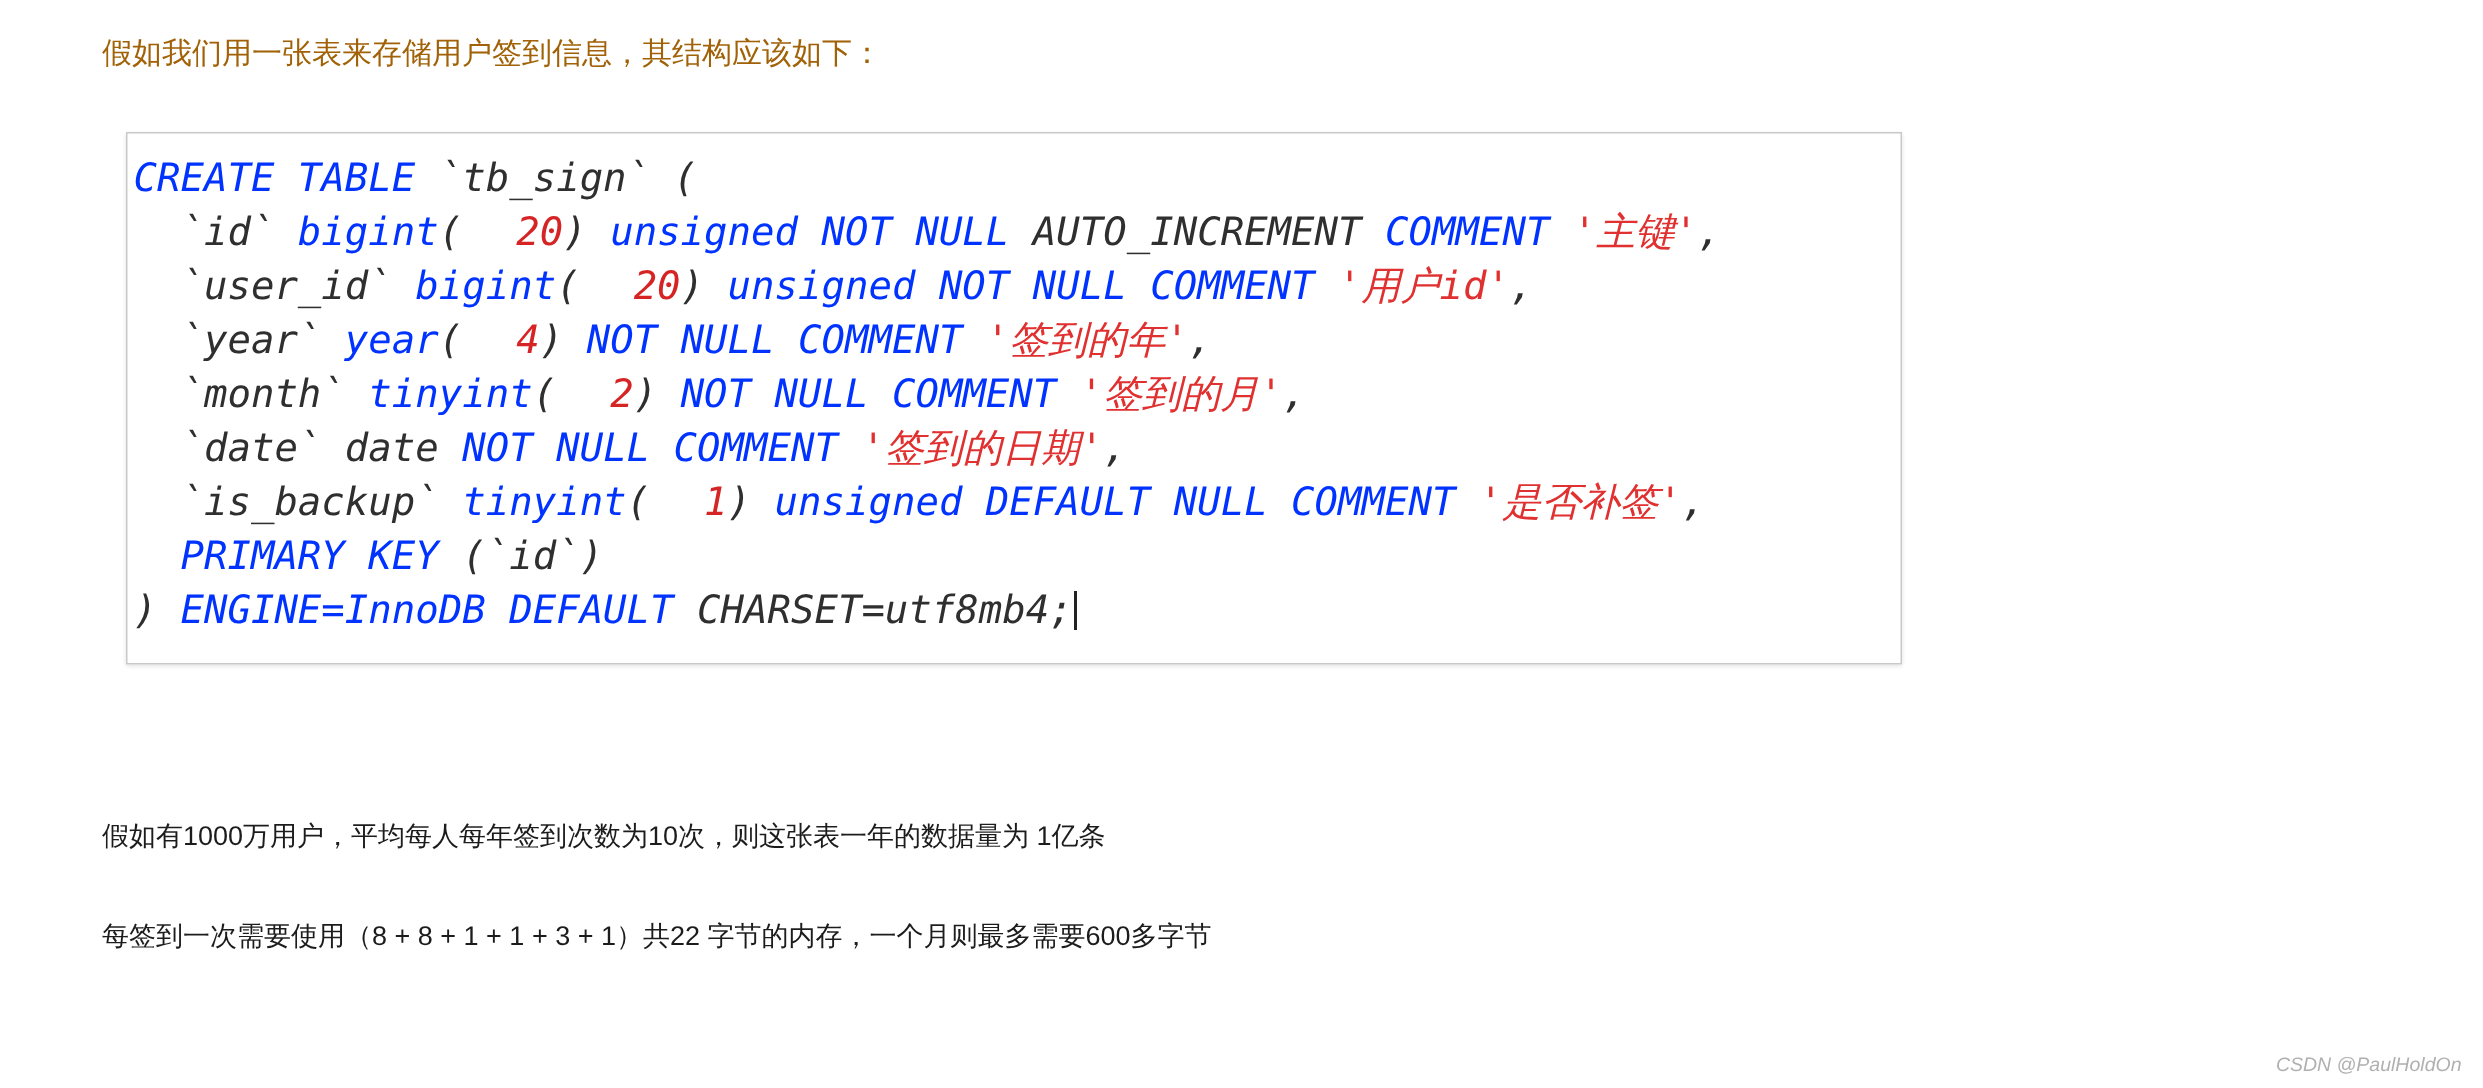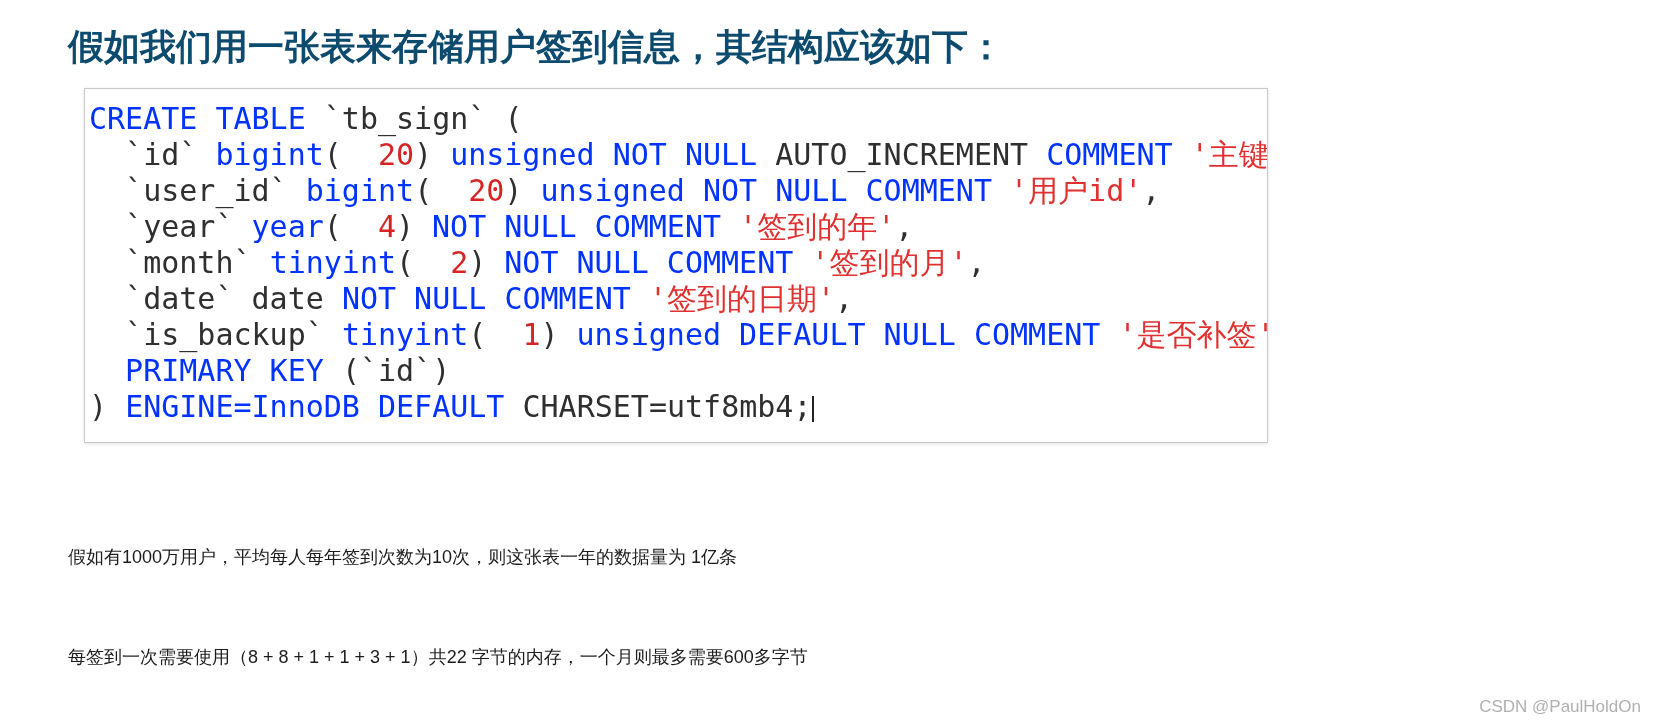--- a/index.html
+++ b/index.html
@@ -12,45 +12,45 @@
     height: 725px;
     position: relative;
     font-family: "Liberation Sans", sans-serif;
     color: #1a1a1a;
     overflow: hidden;
   }
   .intro-text {
     position: absolute;
     left: 68px;
     top: 22px;
-    font-size: 36px;
+    font-size: 20px;
     line-height: 1.4;
-    color: #0c4a6e;
+    color: #a16207;
     white-space: nowrap;
-    font-weight: bold;
   }
   .code-box {
     position: absolute;
     left: 84px;
     top: 88px;
     width: 1184px;
     height: 355px;
     background: #ffffff;
     border: 1px solid #c9c9c9;
     box-shadow: 0 1px 3px rgba(0,0,0,0.12);
     box-sizing: border-box;
     overflow: hidden;
   }
   .code-inner {
     padding: 12px 0 0 4px;
     font-family: "DejaVu Sans Mono", monospace;
-    font-size: 30px;
+    font-size: 26px;
     line-height: 36px;
     white-space: pre;
     color: #2f2f2f;
+    font-style: italic;
   }
   .code-line {
     white-space: pre;
     height: 36px;
   }
   .kw     { color: #0033ff; }
   .num    { color: #d62424; margin-left: 36px; }
   .str    { color: #e03030; }
   .plain  { color: #2f2f2f; }
   .caret {
@@ -63,29 +63,30 @@
   }
   .para {
     position: absolute;
     left: 68px;
     font-size: 18px;
     color: #1c1c1c;
     white-space: nowrap;
     line-height: 1.4;
   }
   .para-1 { top: 545px; }
-  .para-2 { top: 612px; margin-top: 33px; }
+  .para-2 { top: 612px; }
   .watermark {
     position: absolute;
     right: 14px;
     bottom: 8px;
-    font-size: 17px;
+    font-size: 13px;
     color: #b0b0b0;
     font-family: "Liberation Sans", sans-serif;
     white-space: nowrap;
+    font-style: italic;
   }
 </style>
 </head>
 <body>
 
 <div class="intro-text">假如我们用一张表来存储用户签到信息，其结构应该如下：</div>
 
 <div class="code-box">
   <div class="code-inner" id="code-inner"><div class="code-line"><span class="kw">CREATE TABLE </span><span class="plain">`tb_sign` (</span></div><div class="code-line"><span class="plain">  `id` </span><span class="kw">bigint</span><span class="plain">(</span><span class="num">20</span><span class="plain">) </span><span class="kw">unsigned NOT NULL </span><span class="plain">AUTO_INCREMENT </span><span class="kw">COMMENT </span><span class="str">'主键'</span><span class="plain">,</span></div><div class="code-line"><span class="plain">  `user_id` </span><span class="kw">bigint</span><span class="plain">(</span><span class="num">20</span><span class="plain">) </span><span class="kw">unsigned NOT NULL COMMENT </span><span class="str">'用户id'</span><span class="plain">,</span></div><div class="code-line"><span class="plain">  `year` </span><span class="kw">year</span><span class="plain">(</span><span class="num">4</span><span class="plain">) </span><span class="kw">NOT NULL COMMENT </span><span class="str">'签到的年'</span><span class="plain">,</span></div><div class="code-line"><span class="plain">  `month` </span><span class="kw">tinyint</span><span class="plain">(</span><span class="num">2</span><span class="plain">) </span><span class="kw">NOT NULL COMMENT </span><span class="str">'签到的月'</span><span class="plain">,</span></div><div class="code-line"><span class="plain">  `date` </span><span class="plain">date </span><span class="kw">NOT NULL COMMENT </span><span class="str">'签到的日期'</span><span class="plain">,</span></div><div class="code-line"><span class="plain">  `is_backup` </span><span class="kw">tinyint</span><span class="plain">(</span><span class="num">1</span><span class="plain">) </span><span class="kw">unsigned DEFAULT NULL COMMENT </span><span class="str">'是否补签'</span><span class="plain">,</span></div><div class="code-line"><span class="kw">  PRIMARY KEY </span><span class="plain">(`id`)</span></div><div class="code-line"><span class="plain">) </span><span class="kw">ENGINE=InnoDB DEFAULT </span><span class="plain">CHARSET=utf8mb4;</span><span class="caret"></span></div></div>
 </div>

